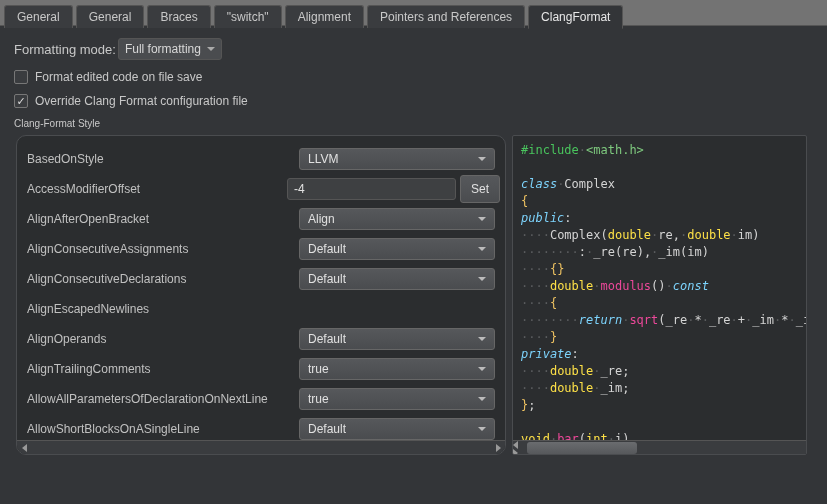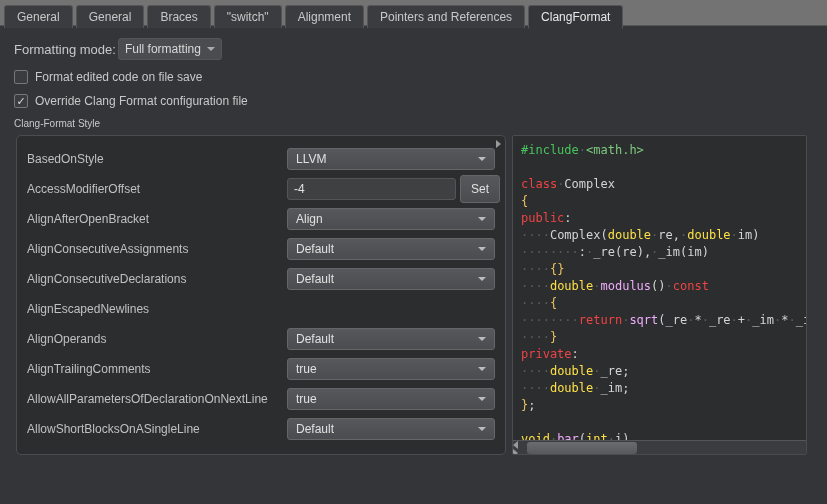--- a/index.html
+++ b/index.html
@@ -98,23 +98,24 @@
   }
   .split {
     display: flex;
     height: 320px;
     margin: 0 6px 0 2px;
   }
   .settings-pane {
     flex: 0 0 490px;
     background: #2b2d2f;
     border: 1px solid #4a4c4f;
-    border-radius: 5px;
-    overflow: hidden;
-    display: flex;
+    border-radius: 10px;
+    overflow: hidden;
+    display: flex;
+    flex-direction: column;
   }
   .settings-body {
     flex: 1;
     overflow: hidden;
     padding: 8px 10px 0 10px;
   }
   .setting-row {
     display: flex;
     align-items: center;
     height: 30px;
@@ -138,20 +139,21 @@
     background: linear-gradient(#56585b,#4a4c4f);
     border: 1px solid #666;
     border-radius: 3px;
     height: 22px;
     display: flex;
     align-items: center;
     justify-content: space-between;
     padding: 0 8px;
     color: #e0e0e0;
     cursor: pointer;
+    margin-left: 12px;
   }
   .combo .caret {
     width: 0; height: 0;
     border-left: 4px solid transparent;
     border-right: 4px solid transparent;
     border-top: 4px solid #bbb;
   }
   .text-input {
     flex: 1;
     background: #3e4042;
@@ -208,23 +210,23 @@
     font-size: 12px;
     line-height: 17px;
   }
   .code-body {
     flex: 1;
     padding: 6px 8px;
     white-space: pre;
     overflow: hidden;
     color: #d4d4d4;
   }
-  .kw { color: #ef4444; }
+  .kw { color: #7dd3fc; font-style: italic; }
   .type { color: #fde047; }
-  .func { color: #f0abfc; }
+  .func { color: #ec4899; }
   .pp { color: #49c45d; }
   .str { color: #7ec97e; text-align: center; }
   .br { color: #efc362; }
   .ws { color: #5a5c5e; }
   .op { color: #d4d4d4; }
   .id { color: #d4d4d4; }
   .hscroll2 {
     height: 14px;
     background: #3a3c3f;
     border-top: 1px solid #555;

